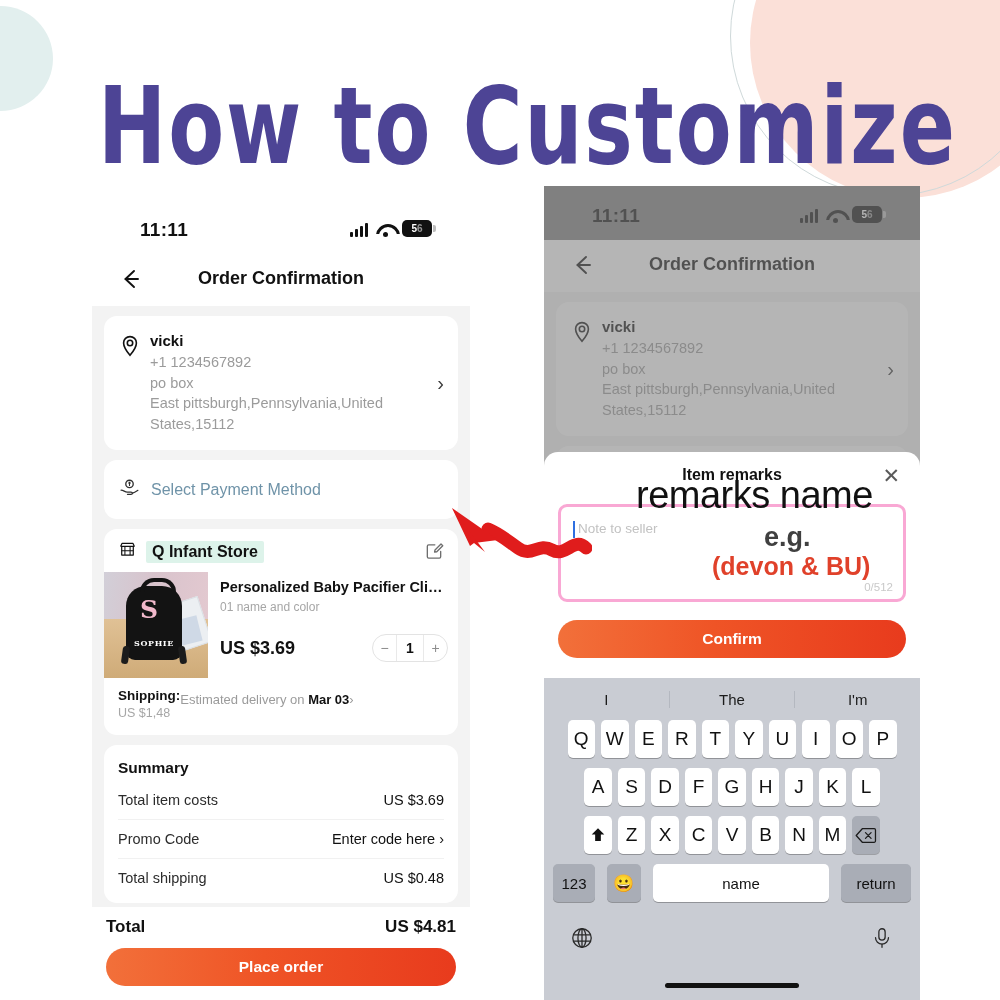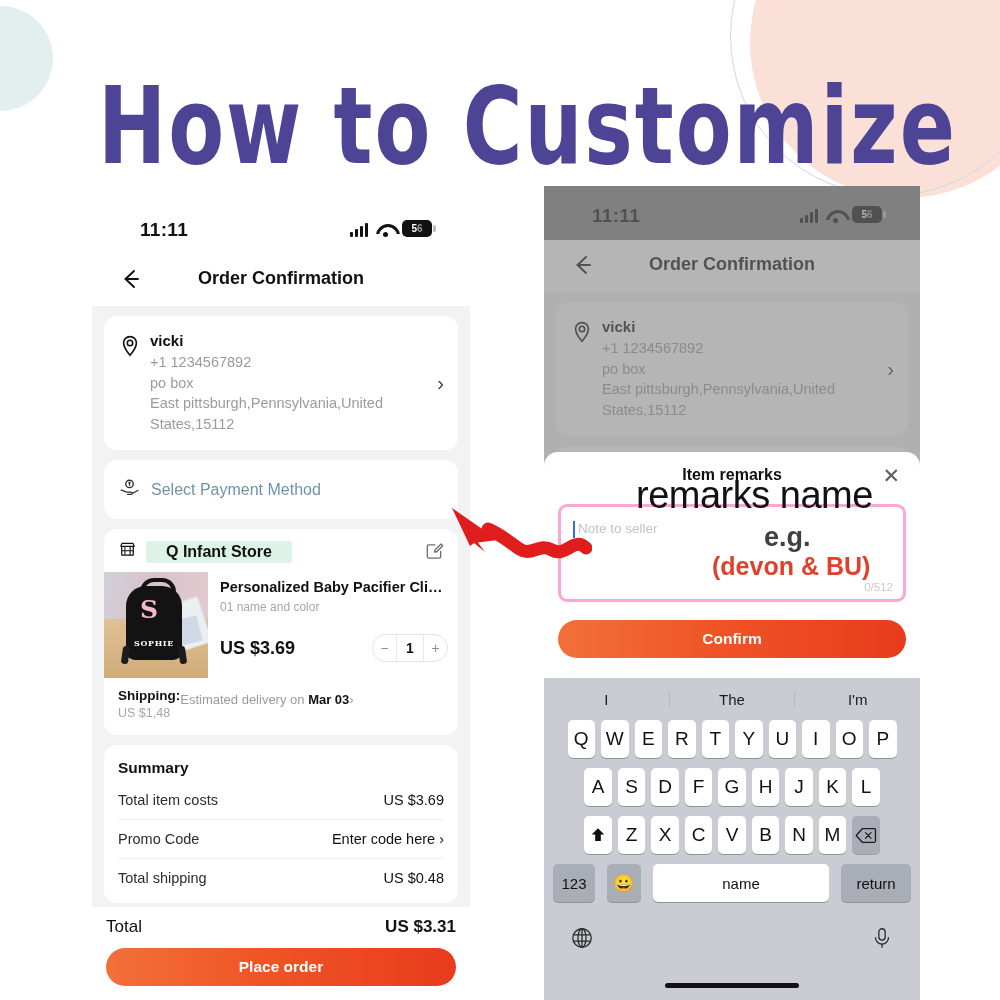--- a/index.html
+++ b/index.html
@@ -109,21 +109,21 @@
   }
 
   
   .pay{padding:16px 14px;display:flex;align-items:center;}
   .pay-label{font-size:16px;color:#6f93a8;margin-left:10px;}
 
   
   .store-head{display:flex;align-items:center;padding:11px 14px 9px 14px;position:relative;}
   .store-name{
     font-size:16px;font-weight:bold;color:#111;margin-left:9px;
-    background:#ddf3ea;padding:2px 20px;border-radius:2px;
+    background:#ddf3ea;padding:2px 6px;border-radius:2px;
   }
   .note-icon{position:absolute;right:14px;top:12px;}
 
   .item-row{display:flex;padding:0 14px 0 0;}
   .item-thumb{
     width:104px;height:106px;min-width:104px;position:relative;overflow:hidden;
     background:linear-gradient(170deg,#d9c2cf 0%,#e2c9d2 30%,#e8d3ae 62%,#d8b98c 100%);
   }
   .thumb-wall{position:absolute;left:0;top:0;width:100%;height:46%;
     background:linear-gradient(100deg,#d2cfd8 0%,#d8c3cc 45%,#e3c9d0 100%);}
@@ -188,21 +188,21 @@
   .sum-row .v{color:#111;}
   .disclaimer{
     font-size:12.5px;color:#b0b0b0;padding:8px 2px 10px 2px;line-height:1.3;
   }
 
   .bottom-bar{
     position:absolute;left:0;bottom:0;width:100%;background:#fff;padding:10px 14px 14px 14px;
     box-sizing:border-box;
   }
   .total-row{display:flex;justify-content:space-between;align-items:center;margin-bottom:11px;}
-  .total-l{font-size:17px;font-weight:normal;color:#111;}
+  .total-l{font-size:17px;font-weight:bold;color:#111;}
   .total-r{font-size:17px;font-weight:bold;color:#111;}
   .cta{
     display:block;width:100%;height:38px;border:none;border-radius:19px;
     background:linear-gradient(90deg,#f2703a 0%,#ef5426 45%,#e83b1d 100%);
     color:#fff;font-size:15.5px;font-weight:bold;font-family:"Liberation Sans",sans-serif;
     cursor:pointer;
   }
 
   
   .phone-right{
@@ -438,21 +438,21 @@
         </div>
       </div>
     </div>
 
     <div class="disclaimer">Upon clicking 'Place Order', I confirm I have read and</div>
   </div>
 
   <div class="bottom-bar">
     <div class="total-row">
       <span class="total-l">Total</span>
-      <span class="total-r">US $3.31</span>
+      <span class="total-r">US $4.81</span>
     </div>
     <button class="cta">Place order</button>
   </div>
 </div>
 
 <div class="phone-right">
 
   <div class="dim-layer"></div>
 
   <div class="dim-content">

